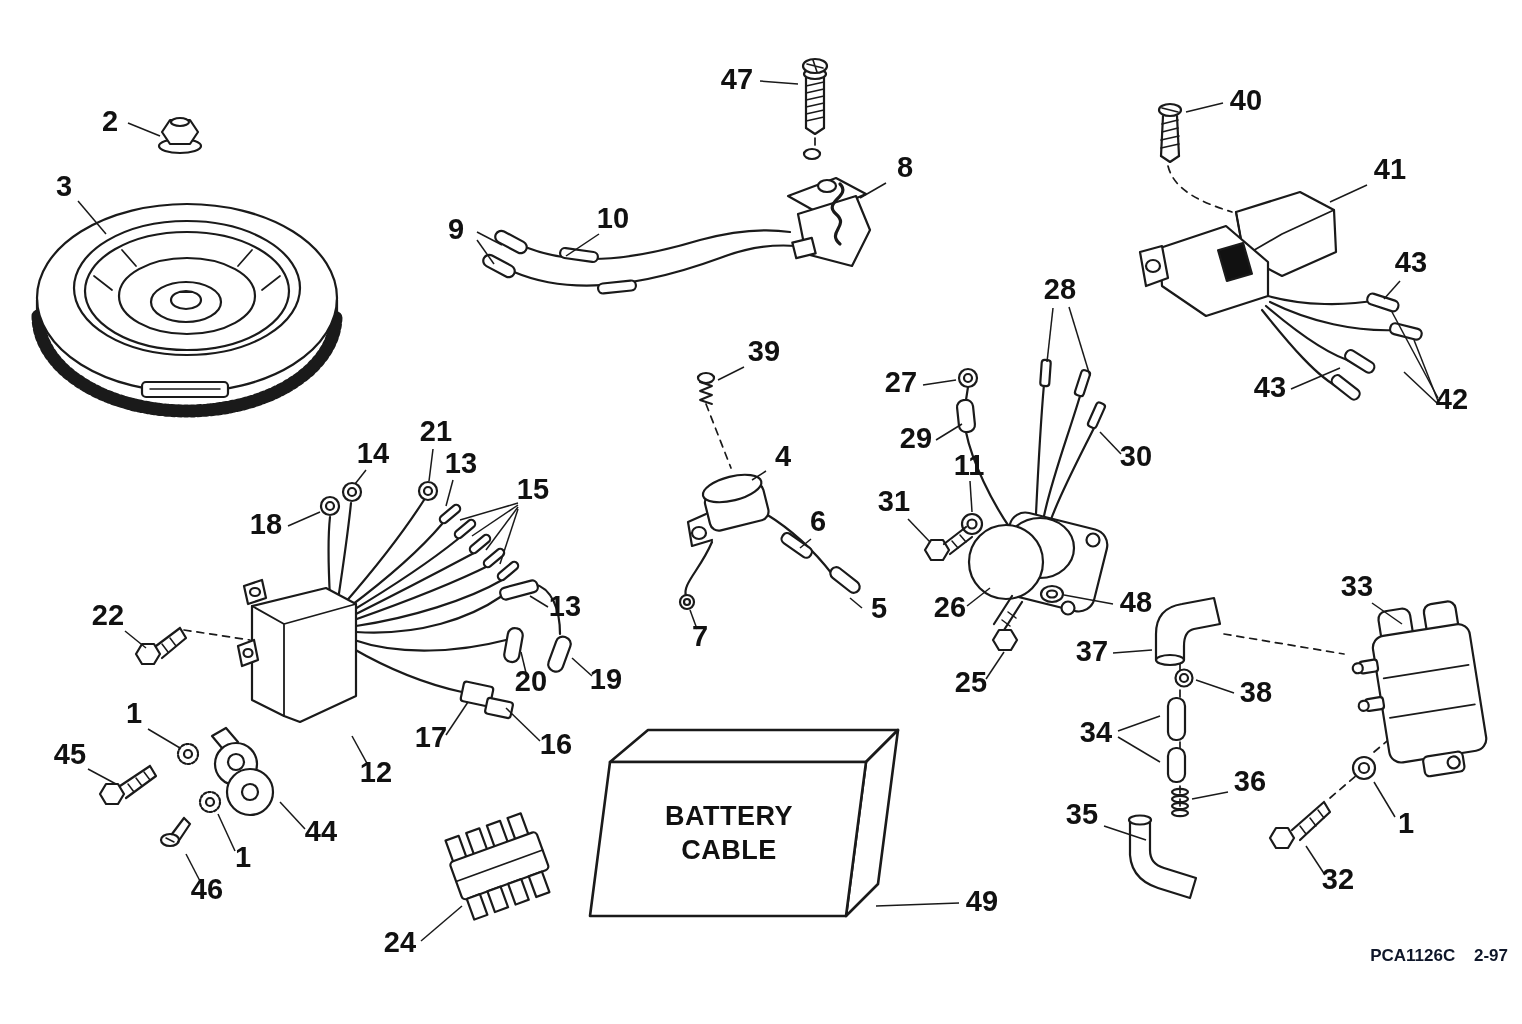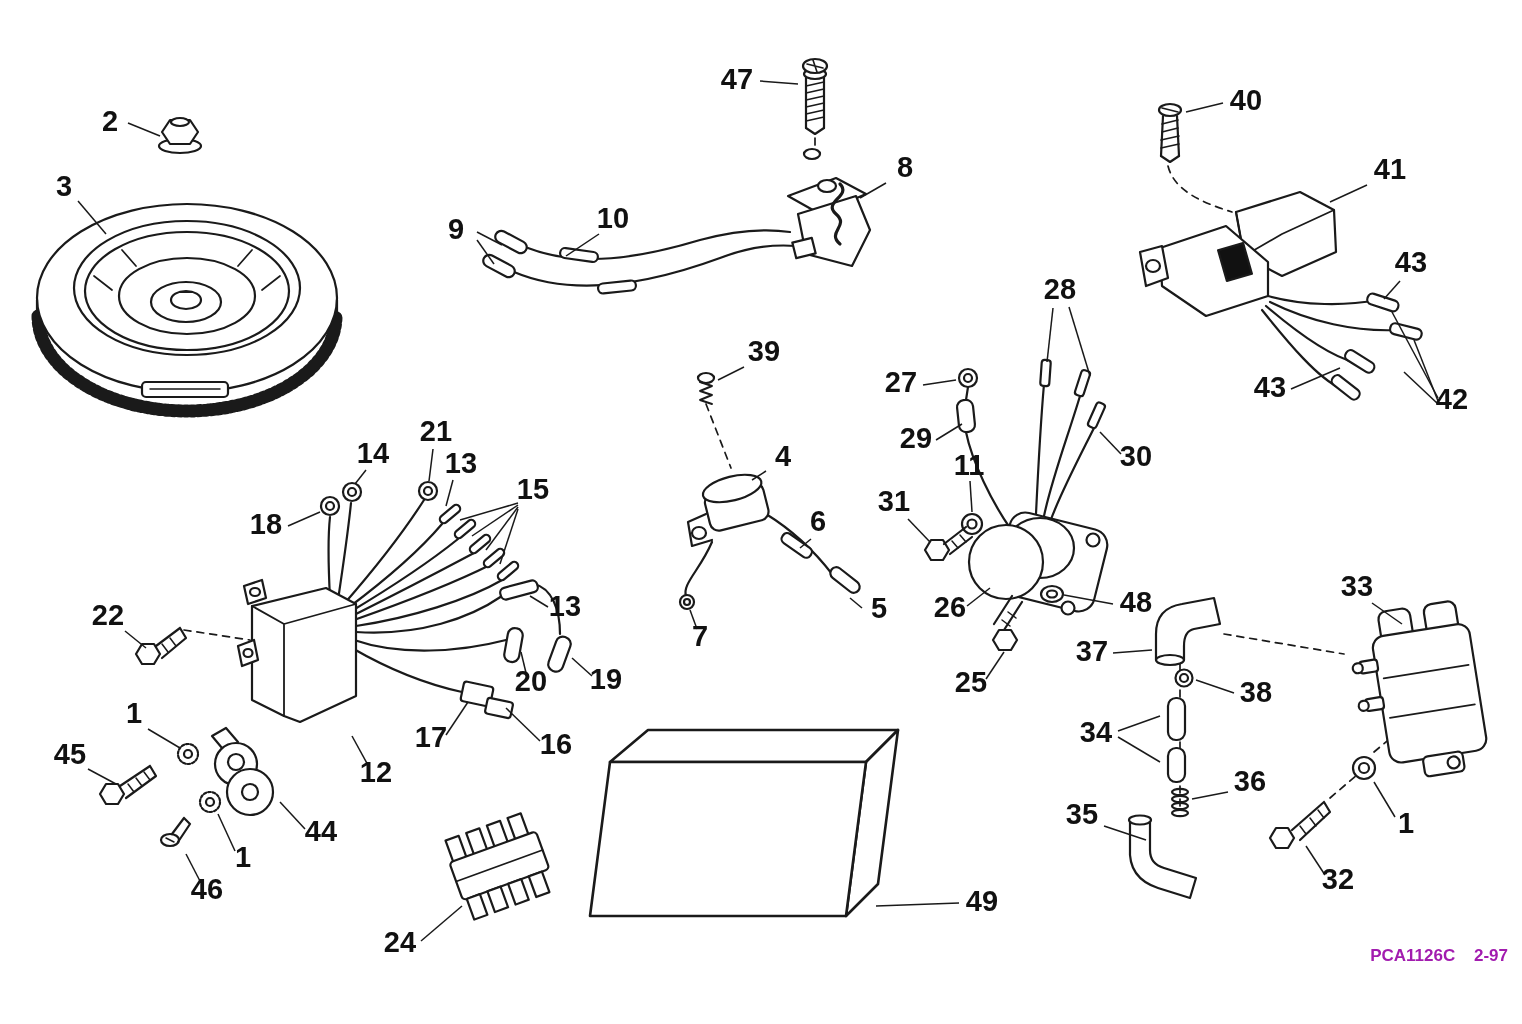--- a/index.html
+++ b/index.html
@@ -4,21 +4,21 @@
 <style>
   html,body{margin:0;padding:0;background:#fff;}
   .canvas{position:relative;width:1522px;height:1024px;background:#fff;overflow:hidden;
           font-family:"Liberation Sans",sans-serif;}
   svg{position:absolute;left:0;top:0;}
   text.callout{font-family:"Liberation Sans",sans-serif;font-weight:700;font-size:29px;fill:#111;}
   line.leader{stroke:#1a1a1a;stroke-width:1.5;}
   .battery-label{position:absolute;left:598px;top:800px;width:262px;text-align:center;
                  font-weight:700;font-size:27px;letter-spacing:.5px;line-height:1.25;
                  white-space:pre-line;color:#111;}
-  .footer-code{position:absolute;right:14px;top:946px;font-weight:700;font-size:17px;color:#a21caf;}
+  .footer-code{position:absolute;right:14px;top:946px;font-weight:700;font-size:17px;color:#0f172a;}
   .footer-code span{margin-left:14px;}
 </style>
 </head>
 <body>
 
 <div class="canvas">
 
 <svg width="1522" height="1024" viewBox="0 0 1522 1024">
   <g stroke="#1a1a1a" stroke-width="2.2" fill="none" stroke-linecap="round" stroke-linejoin="round">
 
@@ -382,19 +382,21 @@
         <text x="207" y="899" text-anchor="middle" class="callout">46</text>
         <line x1="1325" y1="875" x2="1306" y2="846" class="leader"></line>
         <text x="1338" y="889" text-anchor="middle" class="callout">32</text>
         <line x1="421" y1="941" x2="462" y2="906" class="leader"></line>
         <text x="400" y="952" text-anchor="middle" class="callout">24</text>
         <line x1="959" y1="903" x2="876" y2="906" class="leader"></line>
         <text x="982" y="911" text-anchor="middle" class="callout">49</text>
       </g>
 </svg>
 
+<div class="battery-label">BATTERY
+CABLE</div>
 
 <div class="footer-code">
   <span>PCA1126C</span>
   <span>2-97</span>
 </div>
 
 </div>
 
 </body></html>

